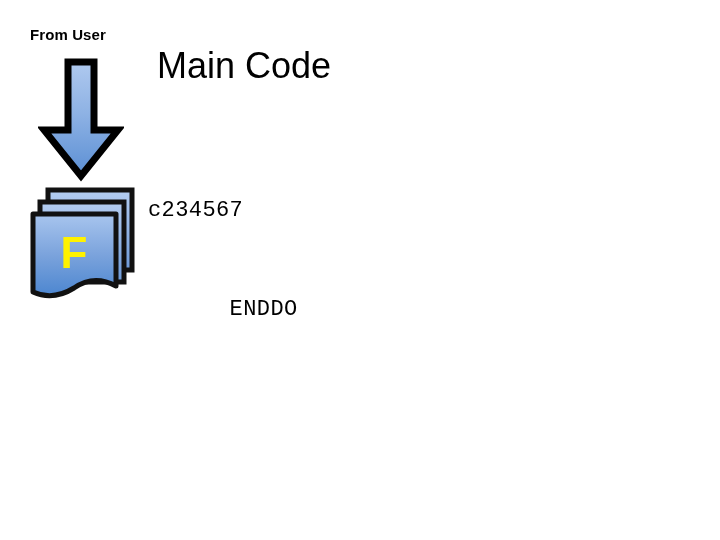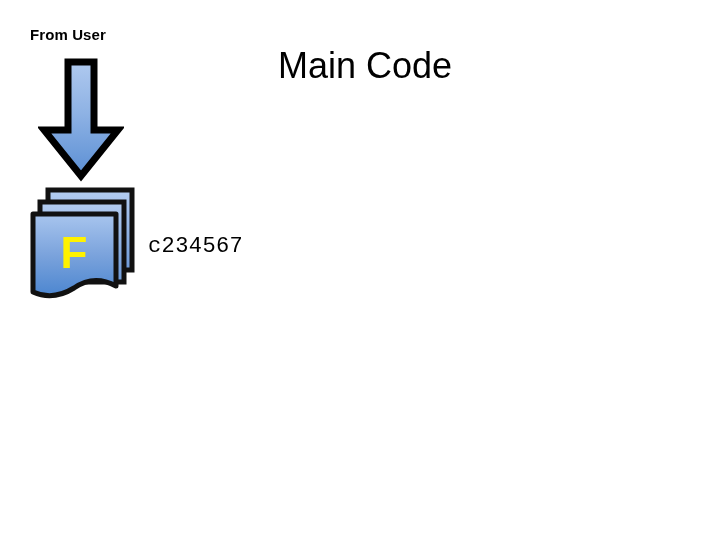--- a/index.html
+++ b/index.html
@@ -57,24 +57,24 @@
   }
   .docstack-wrap svg {
     display: block;
     width: 112px;
     height: 122px;
   }
 
   
   .slide-title {
     position: absolute;
-    left: 150px;
+    left: 157px;
     top: 44px;
     width: 430px;
-    text-align: center;
+    text-align: left;
     font-family: "Liberation Sans", sans-serif;
     font-size: 36px;
     font-weight: normal;
     color: #000000;
     line-height: 44px;
     white-space: nowrap;
   }
 
   
   .code-block {
@@ -84,21 +84,20 @@
     font-family: "Liberation Mono", "DejaVu Sans Mono", monospace;
     font-size: 22px;
     line-height: 33px;
     color: #000000;
     white-space: pre;
     letter-spacing: 0.4px;
   }
   .code-line {
     white-space: pre;
     height: 33px;
-    margin-top: 36px;
   }
 </style>
 </head>
 <body>
 
 <div class="slide">
 
   <div class="from-user-label">From User</div>
 
   <div class="arrow-wrap">
@@ -135,19 +134,20 @@
       <path d="M5 32 L88 32 L88 104 Q66 92 46 106 Q25 119 5 110 Z" fill="url(#sheetGrad)" stroke="#111111" stroke-width="5" stroke-linejoin="round"></path>
 
       <text x="46" y="86" text-anchor="middle" font-family="Liberation Sans, sans-serif" font-size="44" font-weight="bold" fill="#FFF200">F</text>
     </svg>
   </div>
 
   <div class="slide-title">Main Code</div>
 
   <div class="code-block">
     <div class="code-line">c234567</div>
+    <div class="code-line">      ENDDO</div>
     
     
     
     
   </div>
 
 </div>
 
 </body></html>

